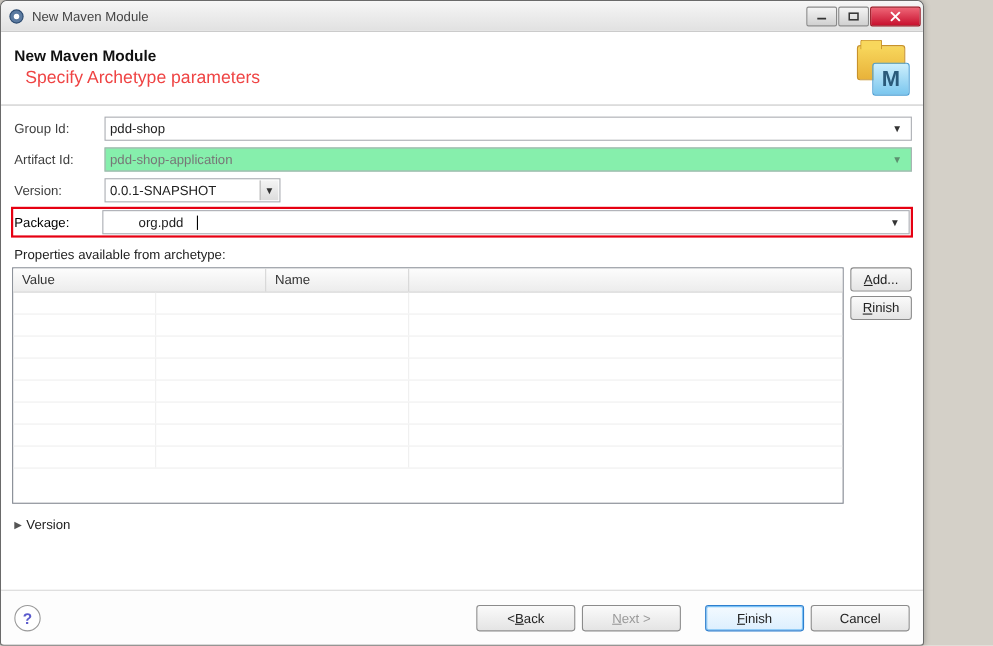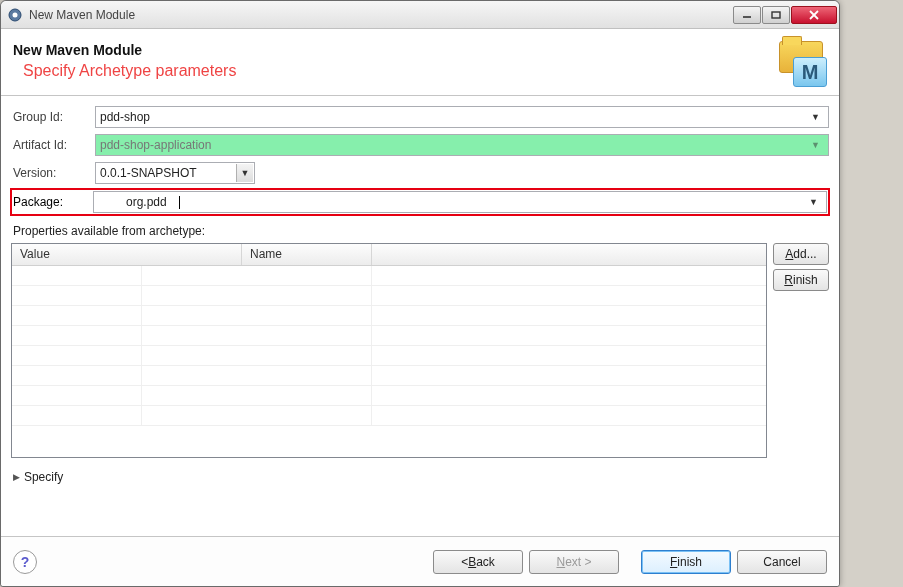--- a/index.html
+++ b/index.html
@@ -368,21 +368,21 @@
           </div>
         <div class="btn">
             <span class="u">R</span>
             <span>inish</span>
           </div>
       </div>
     </div>
 
     <div class="adv-row">
       <span class="tri">▶</span>
-      <span>Specify</span>
+      <span>Version</span>
     </div>
 
     <div style="height:40px;"></div>
   </div>
 
   <div class="footer">
     <div class="help-btn">?</div>
     <div class="spacer"></div>
     <div class="wiz-btn">
         <span>&lt; </span>

